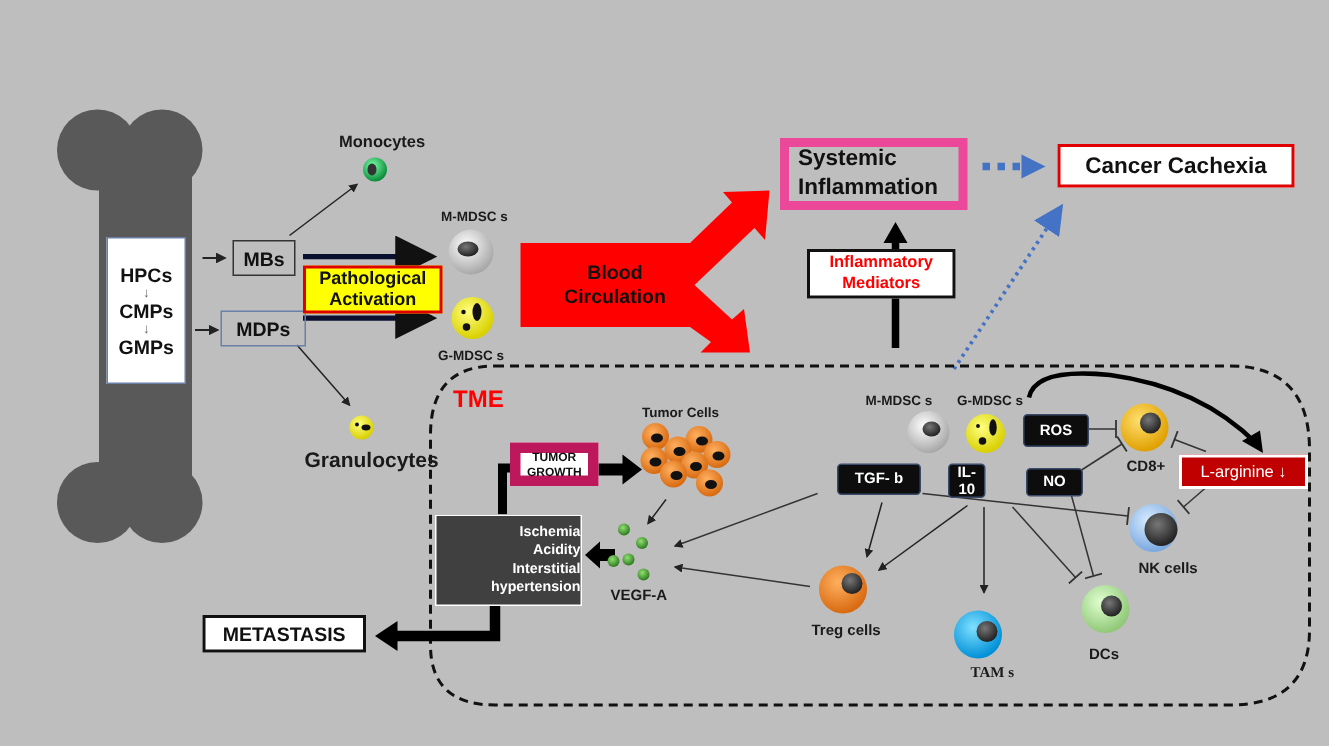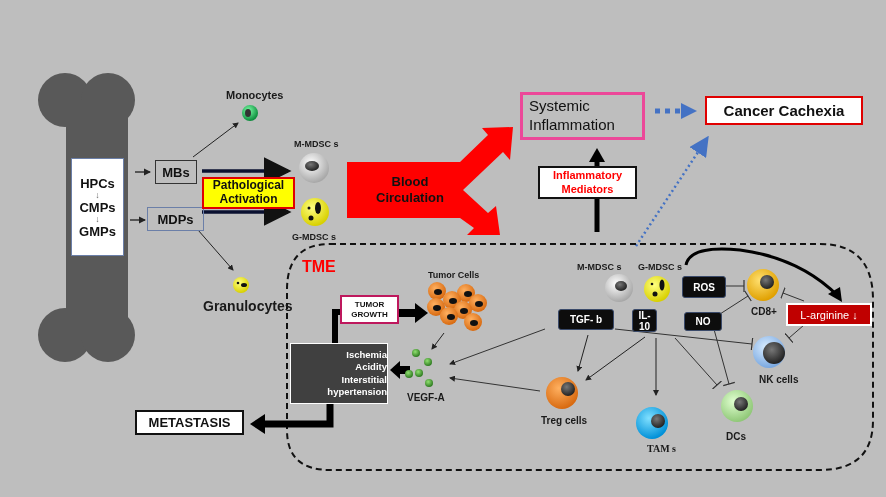--- a/index.html
+++ b/index.html
@@ -240,31 +240,31 @@
 <div class="box" style="left:370px;top:172px;width:80px;height:36px;flex-direction:column;font-size:13px;color:#111;line-height:1.2;">
   <span>Blood</span>
   <span>Circulation</span>
 </div>
 
 <div class="box" style="left:490px;top:166px;width:99px;height:33px;background:#fff;border:2px solid #111;flex-direction:column;font-size:11px;color:#ff0000;line-height:1.2;margin-left:48px;">
   <span>Inflammatory</span>
   <span>Mediators</span>
 </div>
 
-<div class="box" style="left:520px;top:92px;width:125px;height:48px;border:3px solid #ec4899;flex-direction:column;align-items:flex-start;padding-left:6px;font-size:15px;font-weight:normal;color:#111;line-height:1.25;">
+<div class="box" style="left:520px;top:92px;width:125px;height:48px;border:6px solid #ec4899;flex-direction:column;align-items:flex-start;padding-left:6px;font-size:15px;font-weight:bold;color:#111;line-height:1.25;">
   <span>Systemic</span>
   <span>Inflammation</span>
 </div>
 
 <div class="box" style="left:705px;top:96px;width:158px;height:29px;background:#fff;border:2px solid #e00000;font-size:15px;color:#111;">Cancer Cachexia</div>
 
 <span class="lbl" style="left:302px;top:258px;font-size:16px;color:#ff0000;">TME</span>
 <span class="lbl" style="left:428px;top:270px;font-size:9px;">Tumor Cells</span>
 
-<div class="box" style="left:340px;top:295px;width:59px;height:29px;background:#fff;border:2px solid #be185d;flex-direction:column;font-size:8px;color:#111;line-height:1.2;">
+<div class="box" style="left:340px;top:295px;width:59px;height:29px;background:#fff;border:7px solid #be185d;flex-direction:column;font-size:8px;color:#111;line-height:1.2;">
   <span>TUMOR</span>
   <span>GROWTH</span>
 </div>
 
 <div class="box" style="left:290px;top:343px;width:98px;height:61px;background:#404040;border:1px solid #fff;flex-direction:column;align-items:flex-end;justify-content:center;padding-left:6px;font-size:9.5px;color:#fff;line-height:1.3;">
   <span>Ischemia</span>
   <span>Acidity</span>
   <span>Interstitial</span>
   <span style="padding-left:8px;">hypertension</span>
 </div>

